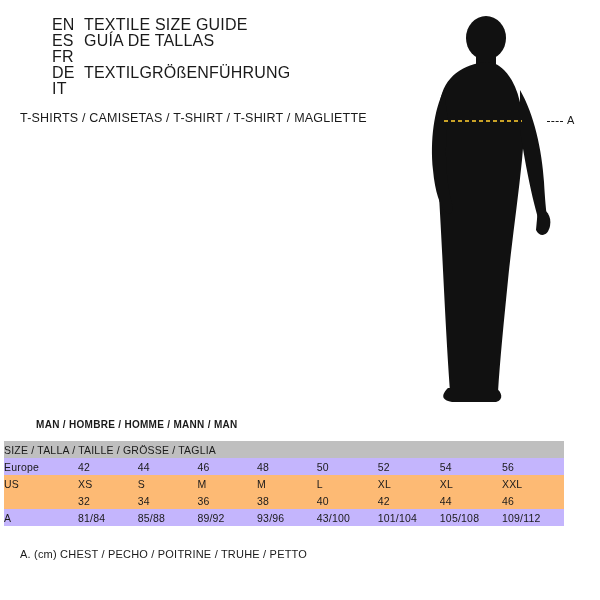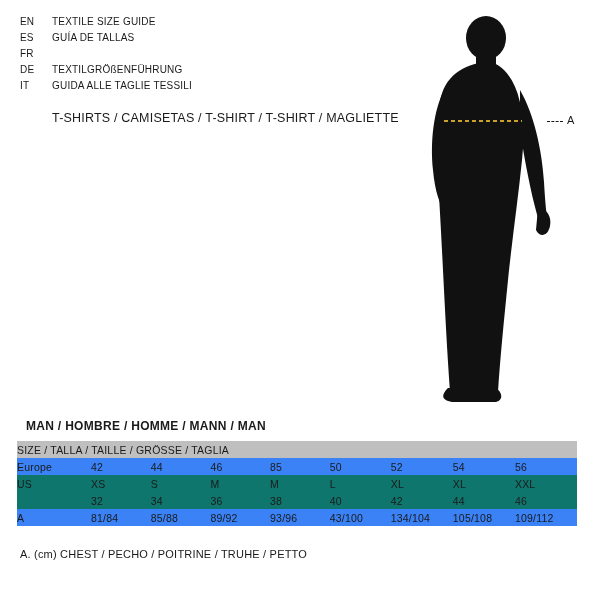--- a/index.html
+++ b/index.html
@@ -25,22 +25,23 @@
   .legend {
     position: absolute;
     left: 20px;
     top: 16px;
     width: 360px;
   }
   .legend-row {
     display: flex;
     align-items: baseline;
     height: 16px;
-    font-size: 10px;
-    letter-spacing: 0.2px;
+    font-size: 16px;
+    letter-spacing: 0.2px;
+    margin-left: 32px;
   }
   .legend-code {
     width: 32px;
     flex: 0 0 32px;
     color: #1a1a1a;
   }
   .legend-text {
     color: #1a1a1a;
     text-align: right;
   }
@@ -50,21 +51,20 @@
     position: absolute;
     left: 20px;
     top: 110px;
     width: 400px;
   }
   .category-line {
     font-size: 12.5px;
     line-height: 17px;
     letter-spacing: 0.2px;
     color: #1a1a1a;
-    margin-left: 32px;
   }
 
   
   .figure-wrap {
     position: absolute;
     left: 400px;
     top: 10px;
     width: 200px;
     height: 400px;
   }
@@ -84,52 +84,52 @@
     position: absolute;
     left: 147px;
     top: 111px;
     width: 16px;
     border-top: 1px dashed #1a1a1a;
   }
 
   
   .table-title {
     position: absolute;
-    left: 26px;
+    left: 36px;
     top: 419px;
-    font-size: 12px;
+    font-size: 10px;
     font-weight: bold;
     letter-spacing: 0.3px;
     color: #1a1a1a;
   }
   table.size-table {
     position: absolute;
-    left: 17px;
+    left: 4px;
     top: 441px;
     width: 560px;
     border-collapse: collapse;
     font-size: 10.5px;
     color: #1a1a1a;
     padding-left: 12px;
   }
   table.size-table th,
   table.size-table td {
     padding: 0;
     height: 17px;
     text-align: left;
     font-weight: normal;
     letter-spacing: 0.2px;
   }
   table.size-table th.head-cell {
     background: #bfbfbf;
     font-weight: normal;
   }
   tr.row-head td, tr.row-head th { background: #bfbfbf; }
-  tr.row-light td { background: #3b82f6; margin-left: 28px; }
-  tr.row-dark td { background: #0f766e; }
+  tr.row-light td { background: #c4b5fd; margin-left: 28px; }
+  tr.row-dark td { background: #fdba74; }
   td.col-label, th.col-label {
     padding-left: 3px;
     width: 84px;
   }
   td.col-v, th.col-v { width: 68px; }
 
   .footnote {
     position: absolute;
     left: 20px;
     top: 548px;
@@ -154,21 +154,20 @@
     </div>
     <div class="legend-row">
       <div class="legend-code">FR</div>
     </div>
     <div class="legend-row">
       <div class="legend-code">DE</div>
       <div class="legend-text">TEXTILGRÖßENFÜHRUNG</div>
     </div>
     <div class="legend-row">
       <div class="legend-code">IT</div>
-      <div class="legend-text">GUIDA ALLE TAGLIE TESSILI</div>
     </div>
   </div>
 
   <div class="categories">
     <div class="category-line">T-SHIRTS / CAMISETAS / T-SHIRT / T-SHIRT / MAGLIETTE</div>
   </div>
 
   <div class="figure-wrap">
     <svg class="figure-svg" width="200" height="400" viewBox="0 0 200 400">
 
@@ -210,21 +209,21 @@
   <table class="size-table">
     <tbody>
       <tr class="row-head">
         <th class="head-cell col-label" colspan="9">SIZE / TALLA / TAILLE / GRÖSSE / TAGLIA</th>
       </tr>
       <tr class="row-light">
         <td class="col-label">Europe</td>
         <td class="col-v">42</td>
         <td class="col-v">44</td>
         <td class="col-v">46</td>
-        <td class="col-v">85</td>
+        <td class="col-v">48</td>
         <td class="col-v">50</td>
         <td class="col-v">52</td>
         <td class="col-v">54</td>
         <td class="col-v">56</td>
       </tr>
       <tr class="row-dark">
         <td class="col-label">US</td>
         <td class="col-v">XS</td>
         <td class="col-v">S</td>
         <td class="col-v">M</td>
@@ -245,21 +244,21 @@
         <td class="col-v">44</td>
         <td class="col-v">46</td>
       </tr>
       <tr class="row-light">
         <td class="col-label">A</td>
         <td class="col-v">81/84</td>
         <td class="col-v">85/88</td>
         <td class="col-v">89/92</td>
         <td class="col-v">93/96</td>
         <td class="col-v">43/100</td>
-        <td class="col-v">134/104</td>
+        <td class="col-v">101/104</td>
         <td class="col-v">105/108</td>
         <td class="col-v">109/112</td>
       </tr>
     </tbody>
   </table>
 
   <div class="footnote">A. (cm) CHEST / PECHO / POITRINE / TRUHE / PETTO</div>
 
 </div>
 

